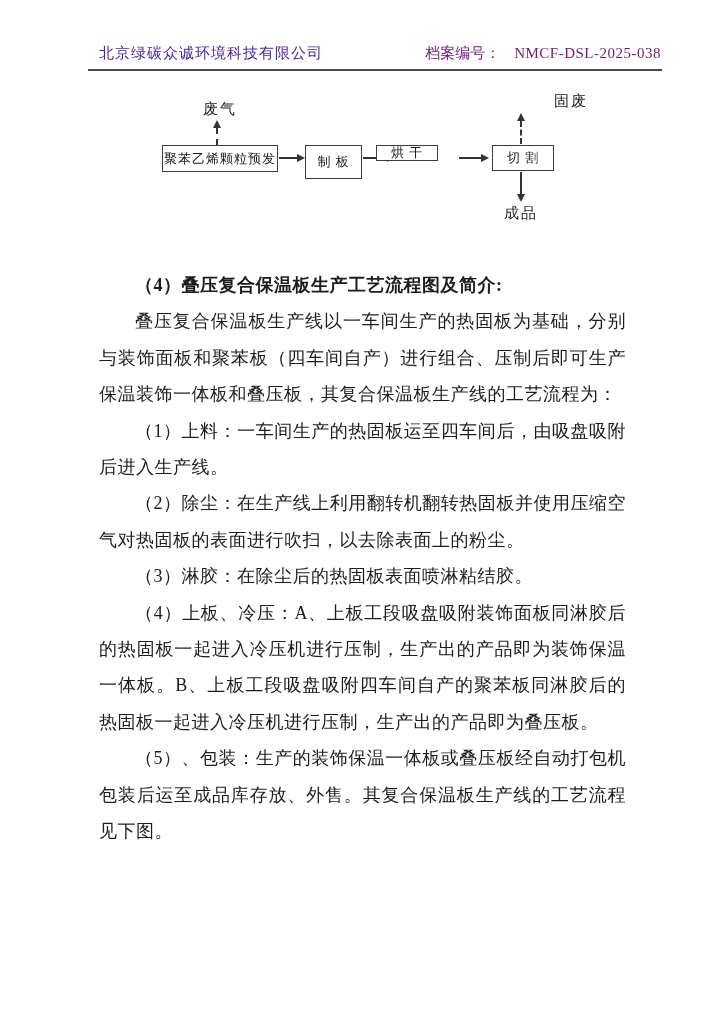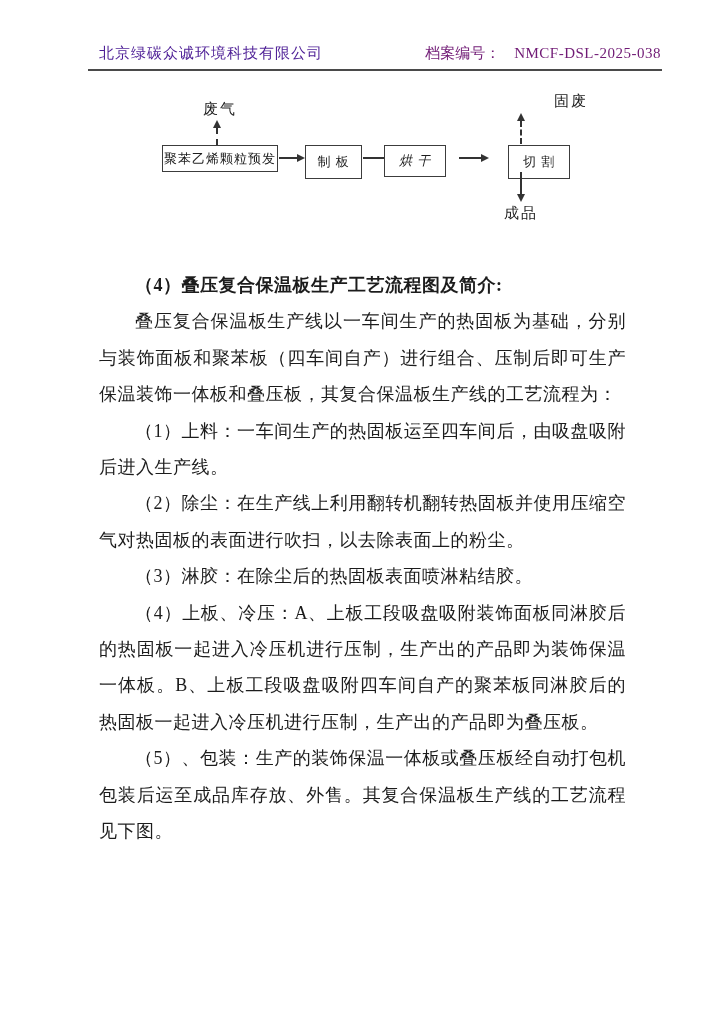--- a/index.html
+++ b/index.html
@@ -67,27 +67,27 @@
         <span class="ln"></span>
         <span class="hd"></span>
       </div>
 
     <div class="fbox" style="left:305px; top:145px; width:57px; height:34px;">制 板</div>
     <div class="arrow-h" style="left:363px; top:153px; width:32px;">
         <span class="ln"></span>
         <span class="hd"></span>
       </div>
 
-    <div class="fbox" style="left:384px; top:145px; width:62px; height:32px;font-style:italic;">烘 干</div>
+    <div class="fbox" style="left:376px; top:145px; width:62px; height:16px;">烘 干</div>
     <div class="arrow-h" style="left:459px; top:153px; width:30px;">
         <span class="ln"></span>
         <span class="hd"></span>
       </div>
 
-    <div class="fbox" style="left:508px; top:145px; width:62px; height:34px;text-align:right;">切 割</div>
+    <div class="fbox" style="left:492px; top:145px; width:62px; height:26px;text-align:right;">切 割</div>
 
     <div class="flabel" style="left:506px; top:92px;margin-left:48px;">固废</div>
     <div class="arrow-v dashed" style="left:516px; top:113px; height:31px;">
       <span class="uhd"></span>
         <span class="vln"></span>
     </div>
 
     <div class="arrow-v" style="left:516px; top:172px; height:30px;">
       <span class="vln"></span>
         <span class="dhd"></span>

